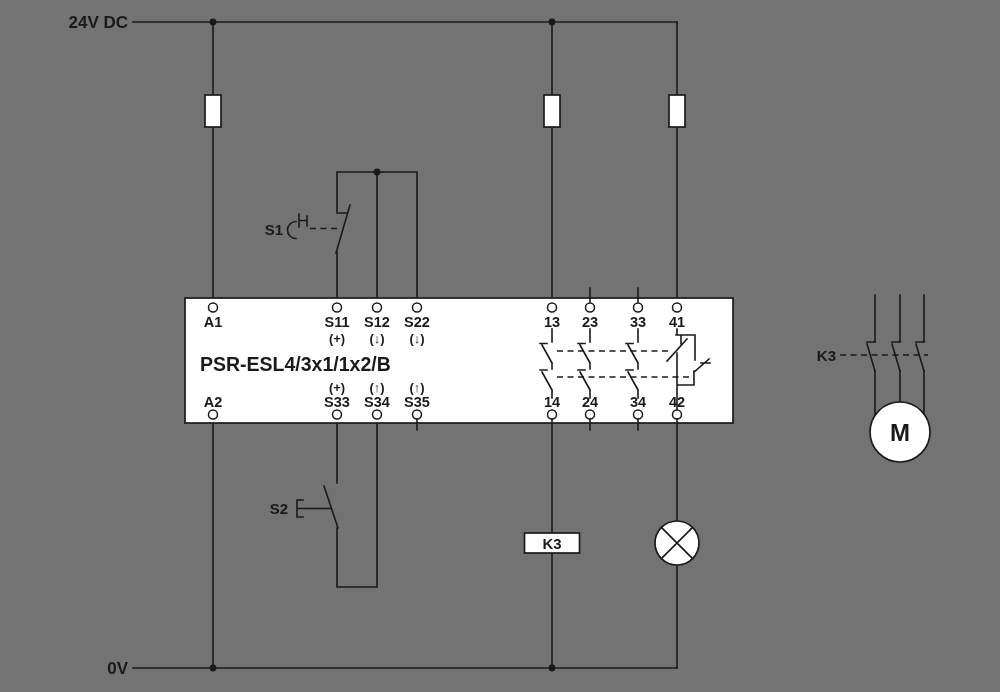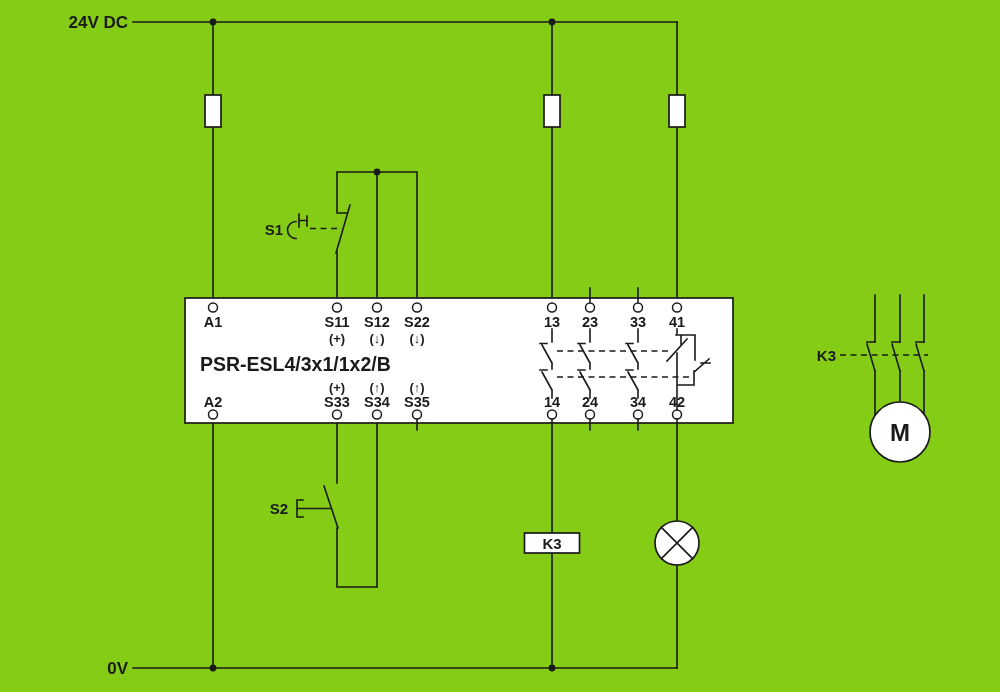--- a/index.html
+++ b/index.html
@@ -1,16 +1,16 @@
 <!DOCTYPE html>
 <html><head>
 <meta charset="utf-8">
 <style>
   html,body{margin:0;padding:0;background:#fff;}
-  .stage{position:relative;width:1000px;height:692px;background:#84cc16;overflow:hidden;
+  .stage{position:relative;width:1000px;height:692px;background:#737373;overflow:hidden;
          font-family:"Liberation Sans", sans-serif;}
   svg{position:absolute;left:0;top:0;}
   .wire{stroke:#1a1a1a;stroke-width:1.6;fill:none;stroke-linecap:square;}
   .dashline{stroke:#1a1a1a;stroke-width:1.5;fill:none;stroke-dasharray:6 4.5;}
   .dot{fill:#1a1a1a;stroke:none;}
   .term{fill:#ffffff;stroke:#1a1a1a;stroke-width:1.5;}
   .compbox{fill:#ffffff;stroke:#1a1a1a;stroke-width:1.7;}
   text{fill:#1a1a1a;font-weight:bold;}
   .lbl-rail{font-size:17px;}
   .lbl-term{font-size:14.5px;}

